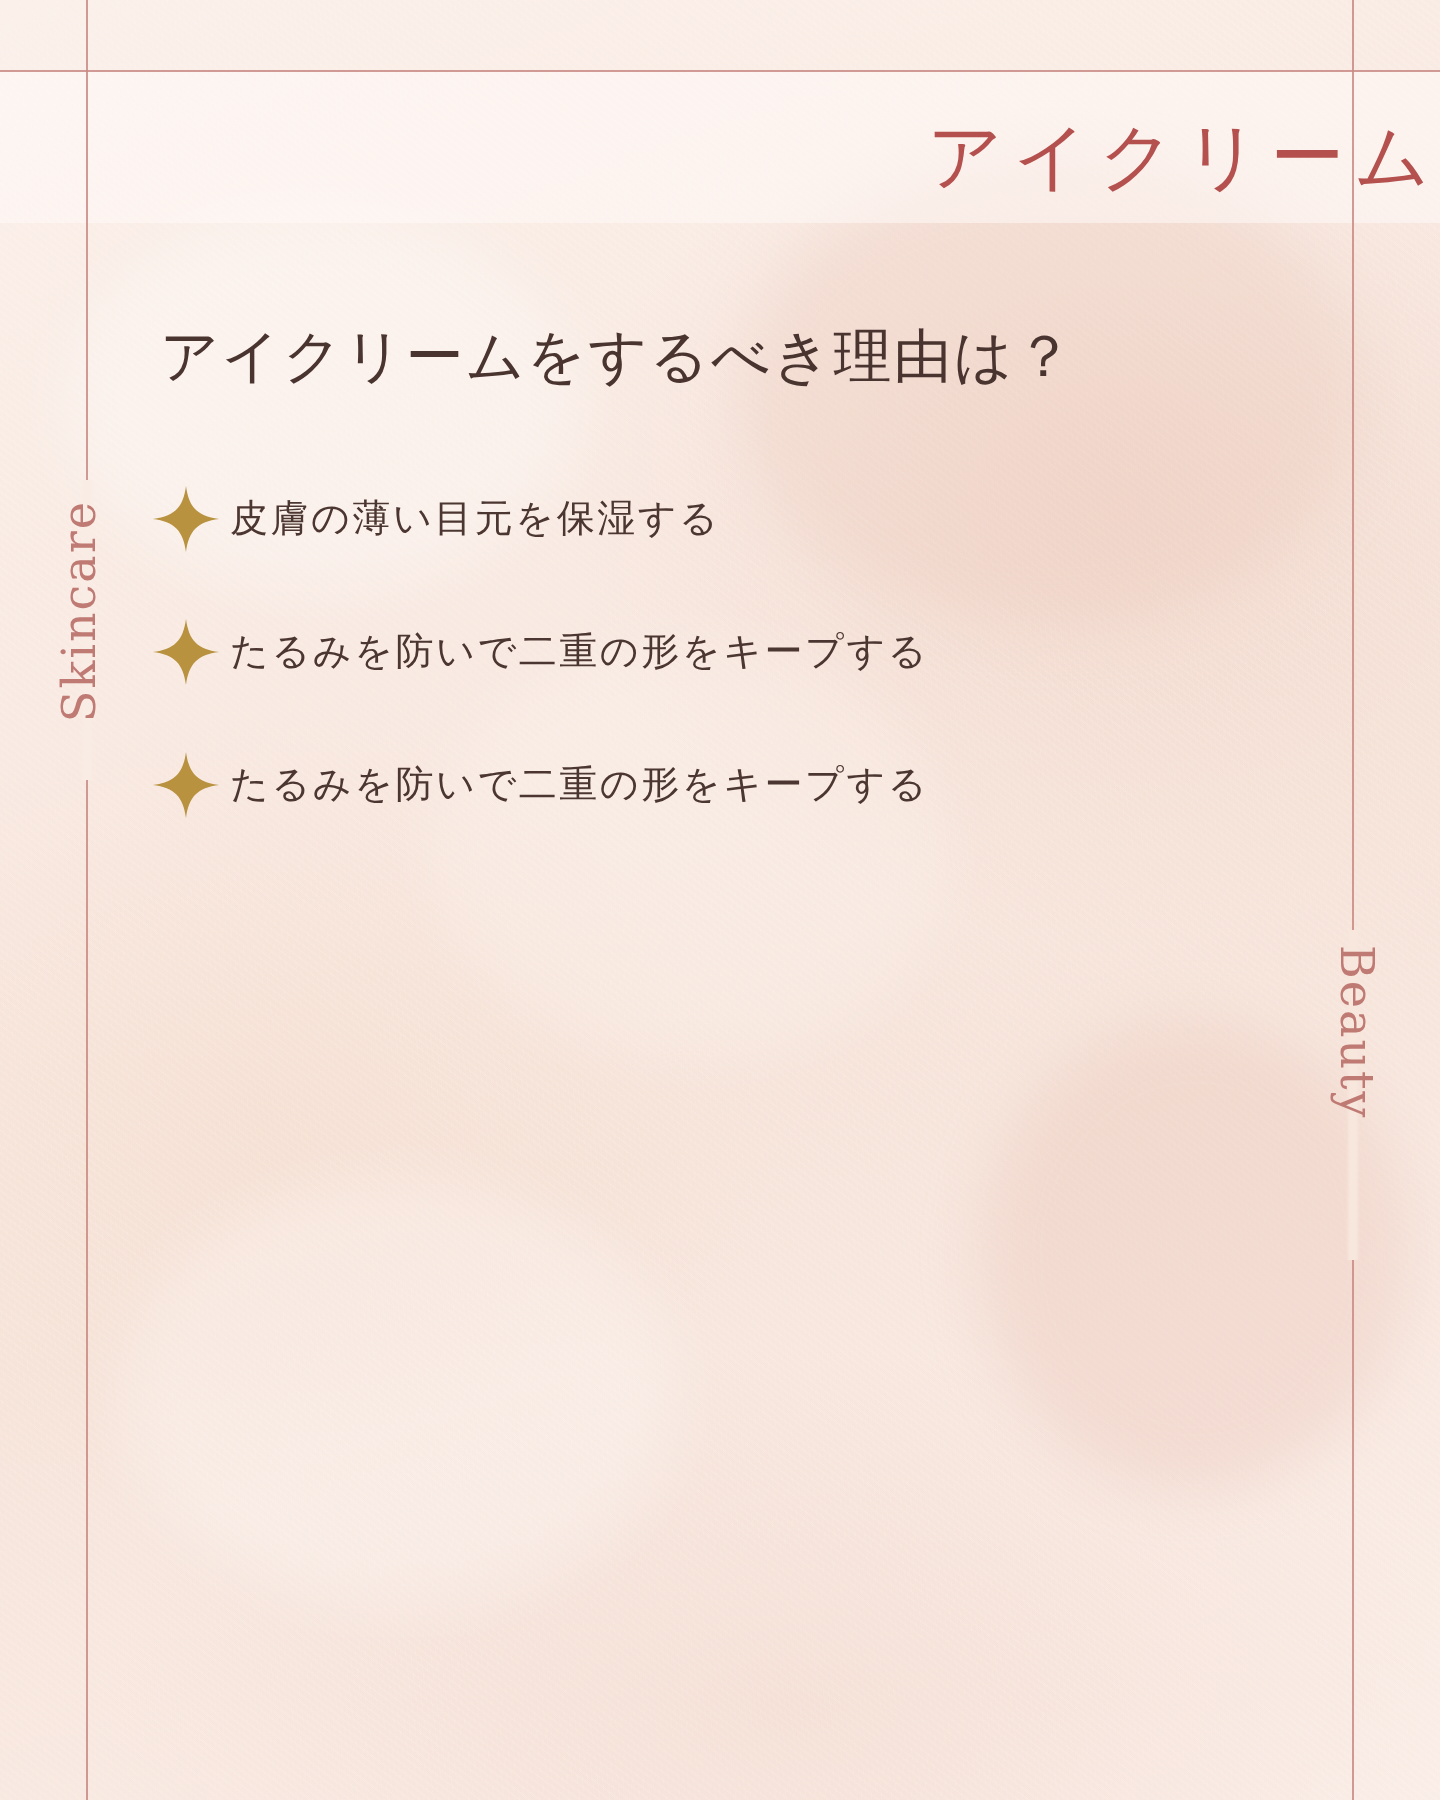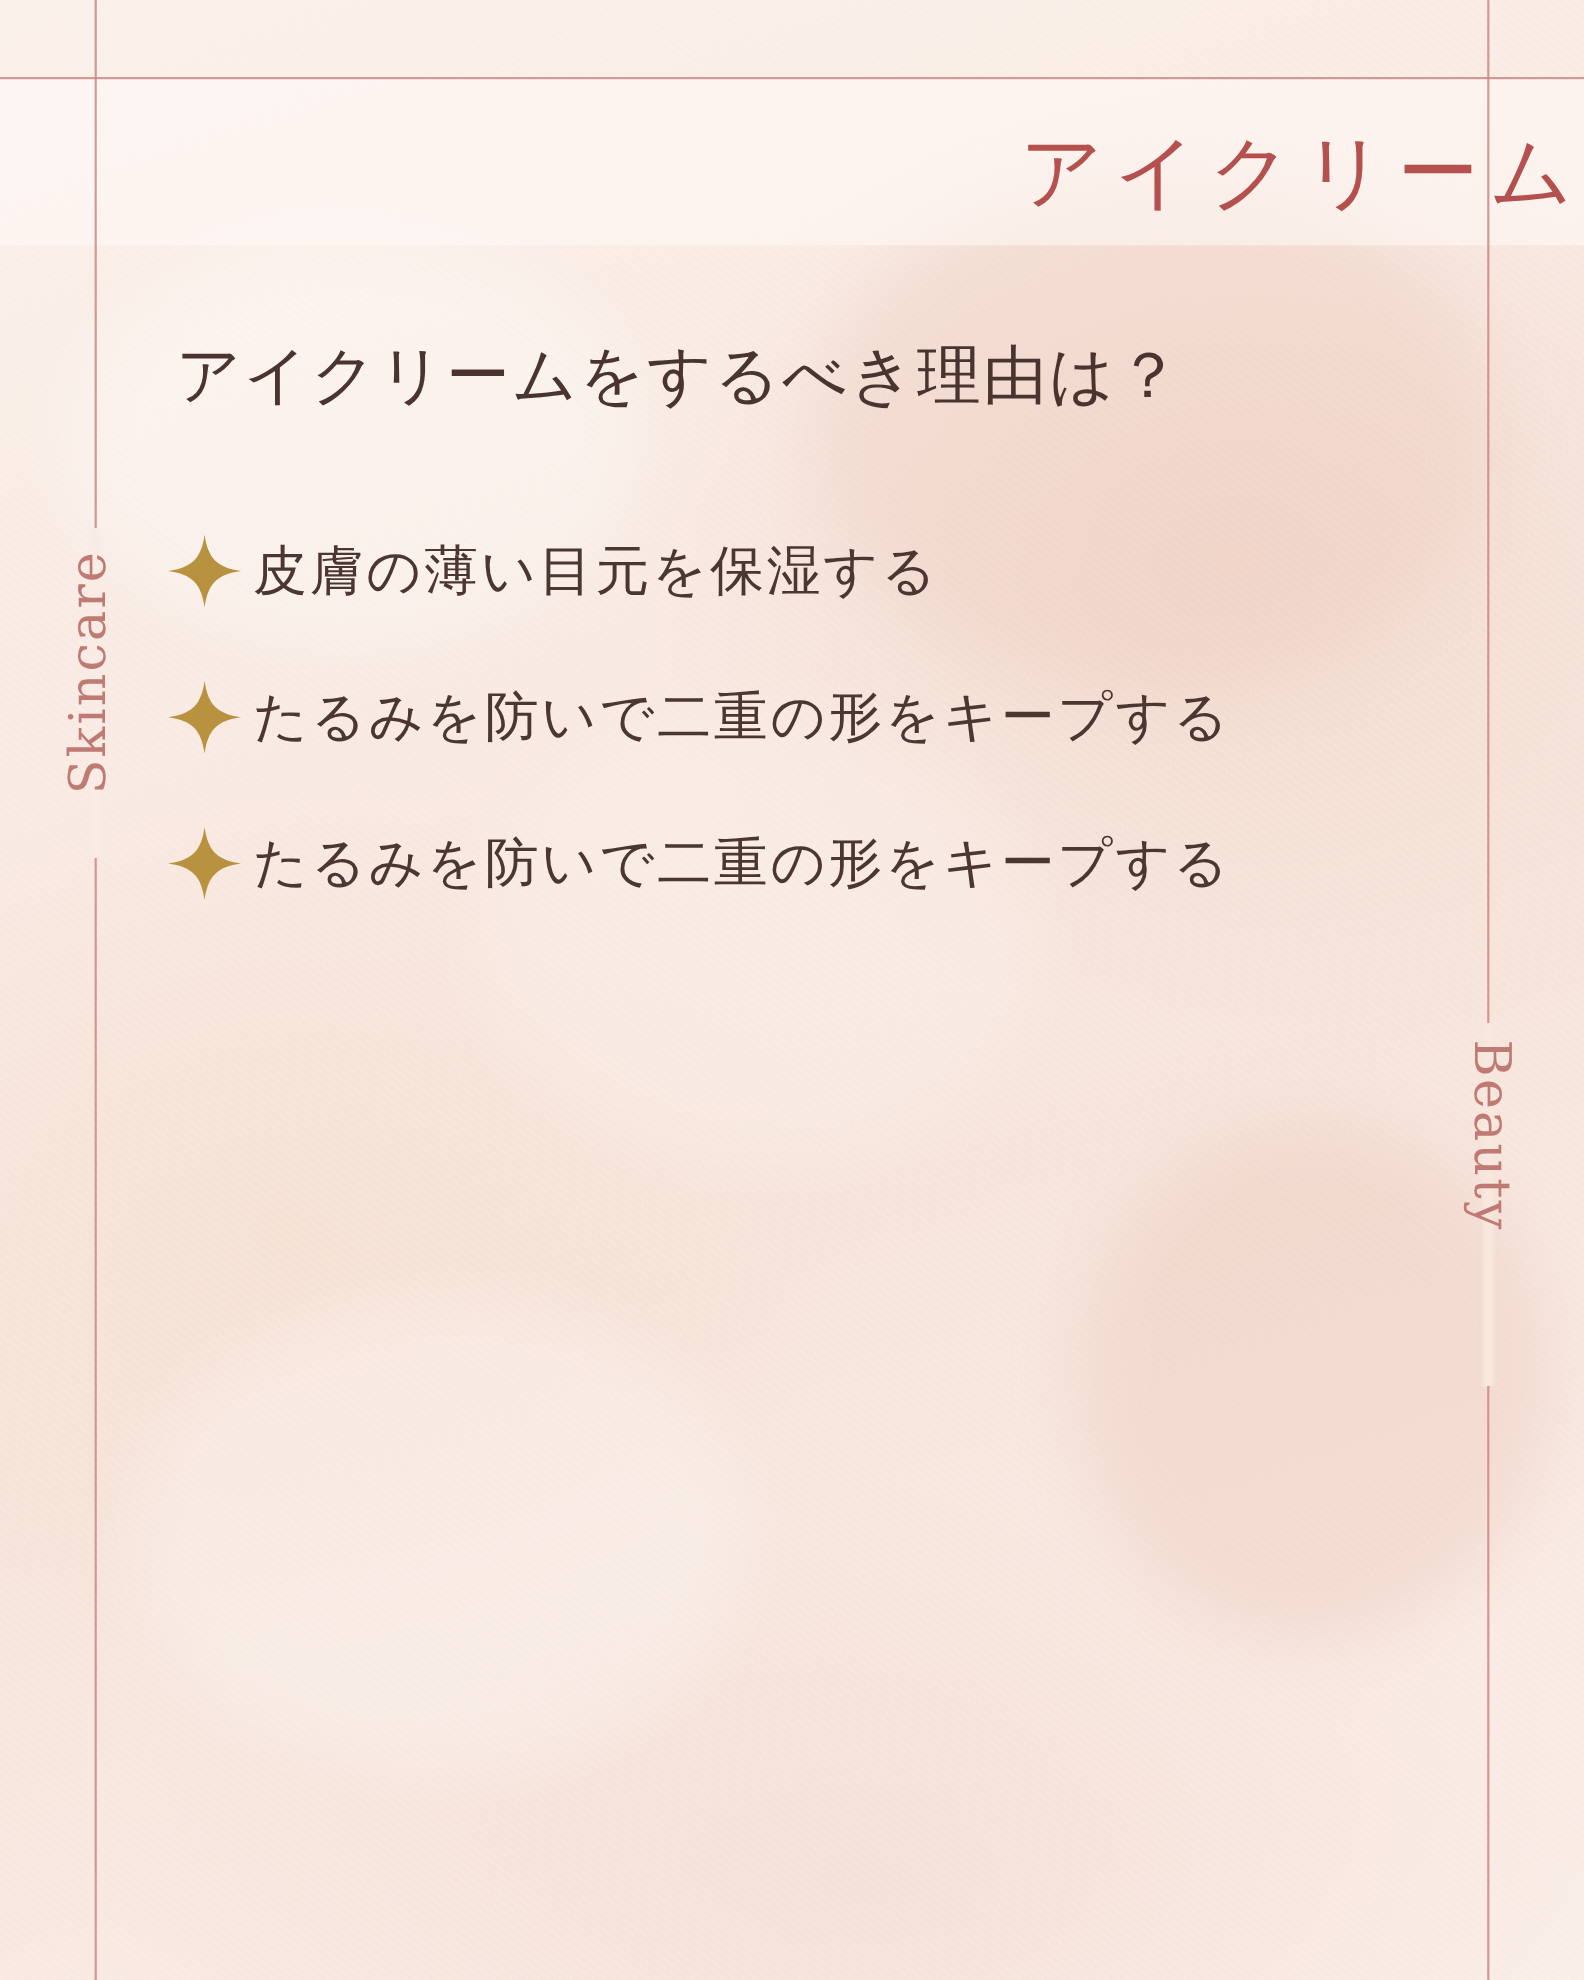--- a/index.html
+++ b/index.html
@@ -106,21 +106,21 @@
   }
   .side-right {
     left: 1330px;
     top: 945px;
   }
 
   
   .subtitle {
     position: absolute;
     left: 160px;
-    top: 303px;
+    top: 318px;
     font-size: 58px;
     letter-spacing: 2px;
     color: #4a3430;
     font-family: Liberation Serif, serif;
     white-space: nowrap;
   }
 
   .bullets {
     position: absolute;
     left: 150px;
@@ -133,21 +133,21 @@
     height: 133px;
   }
   .spark {
     flex: 0 0 auto;
     width: 72px;
     height: 78px;
     display: block;
     margin-right: 8px;
   }
   .bullet-text {
-    font-size: 49px;
+    font-size: 38px;
     letter-spacing: 2.5px;
     color: #4c3631;
     font-family: "DejaVu Serif", "Liberation Serif", serif;
     white-space: nowrap;
   }
 
   
   .footer {
     position: absolute;
     left: 0;

